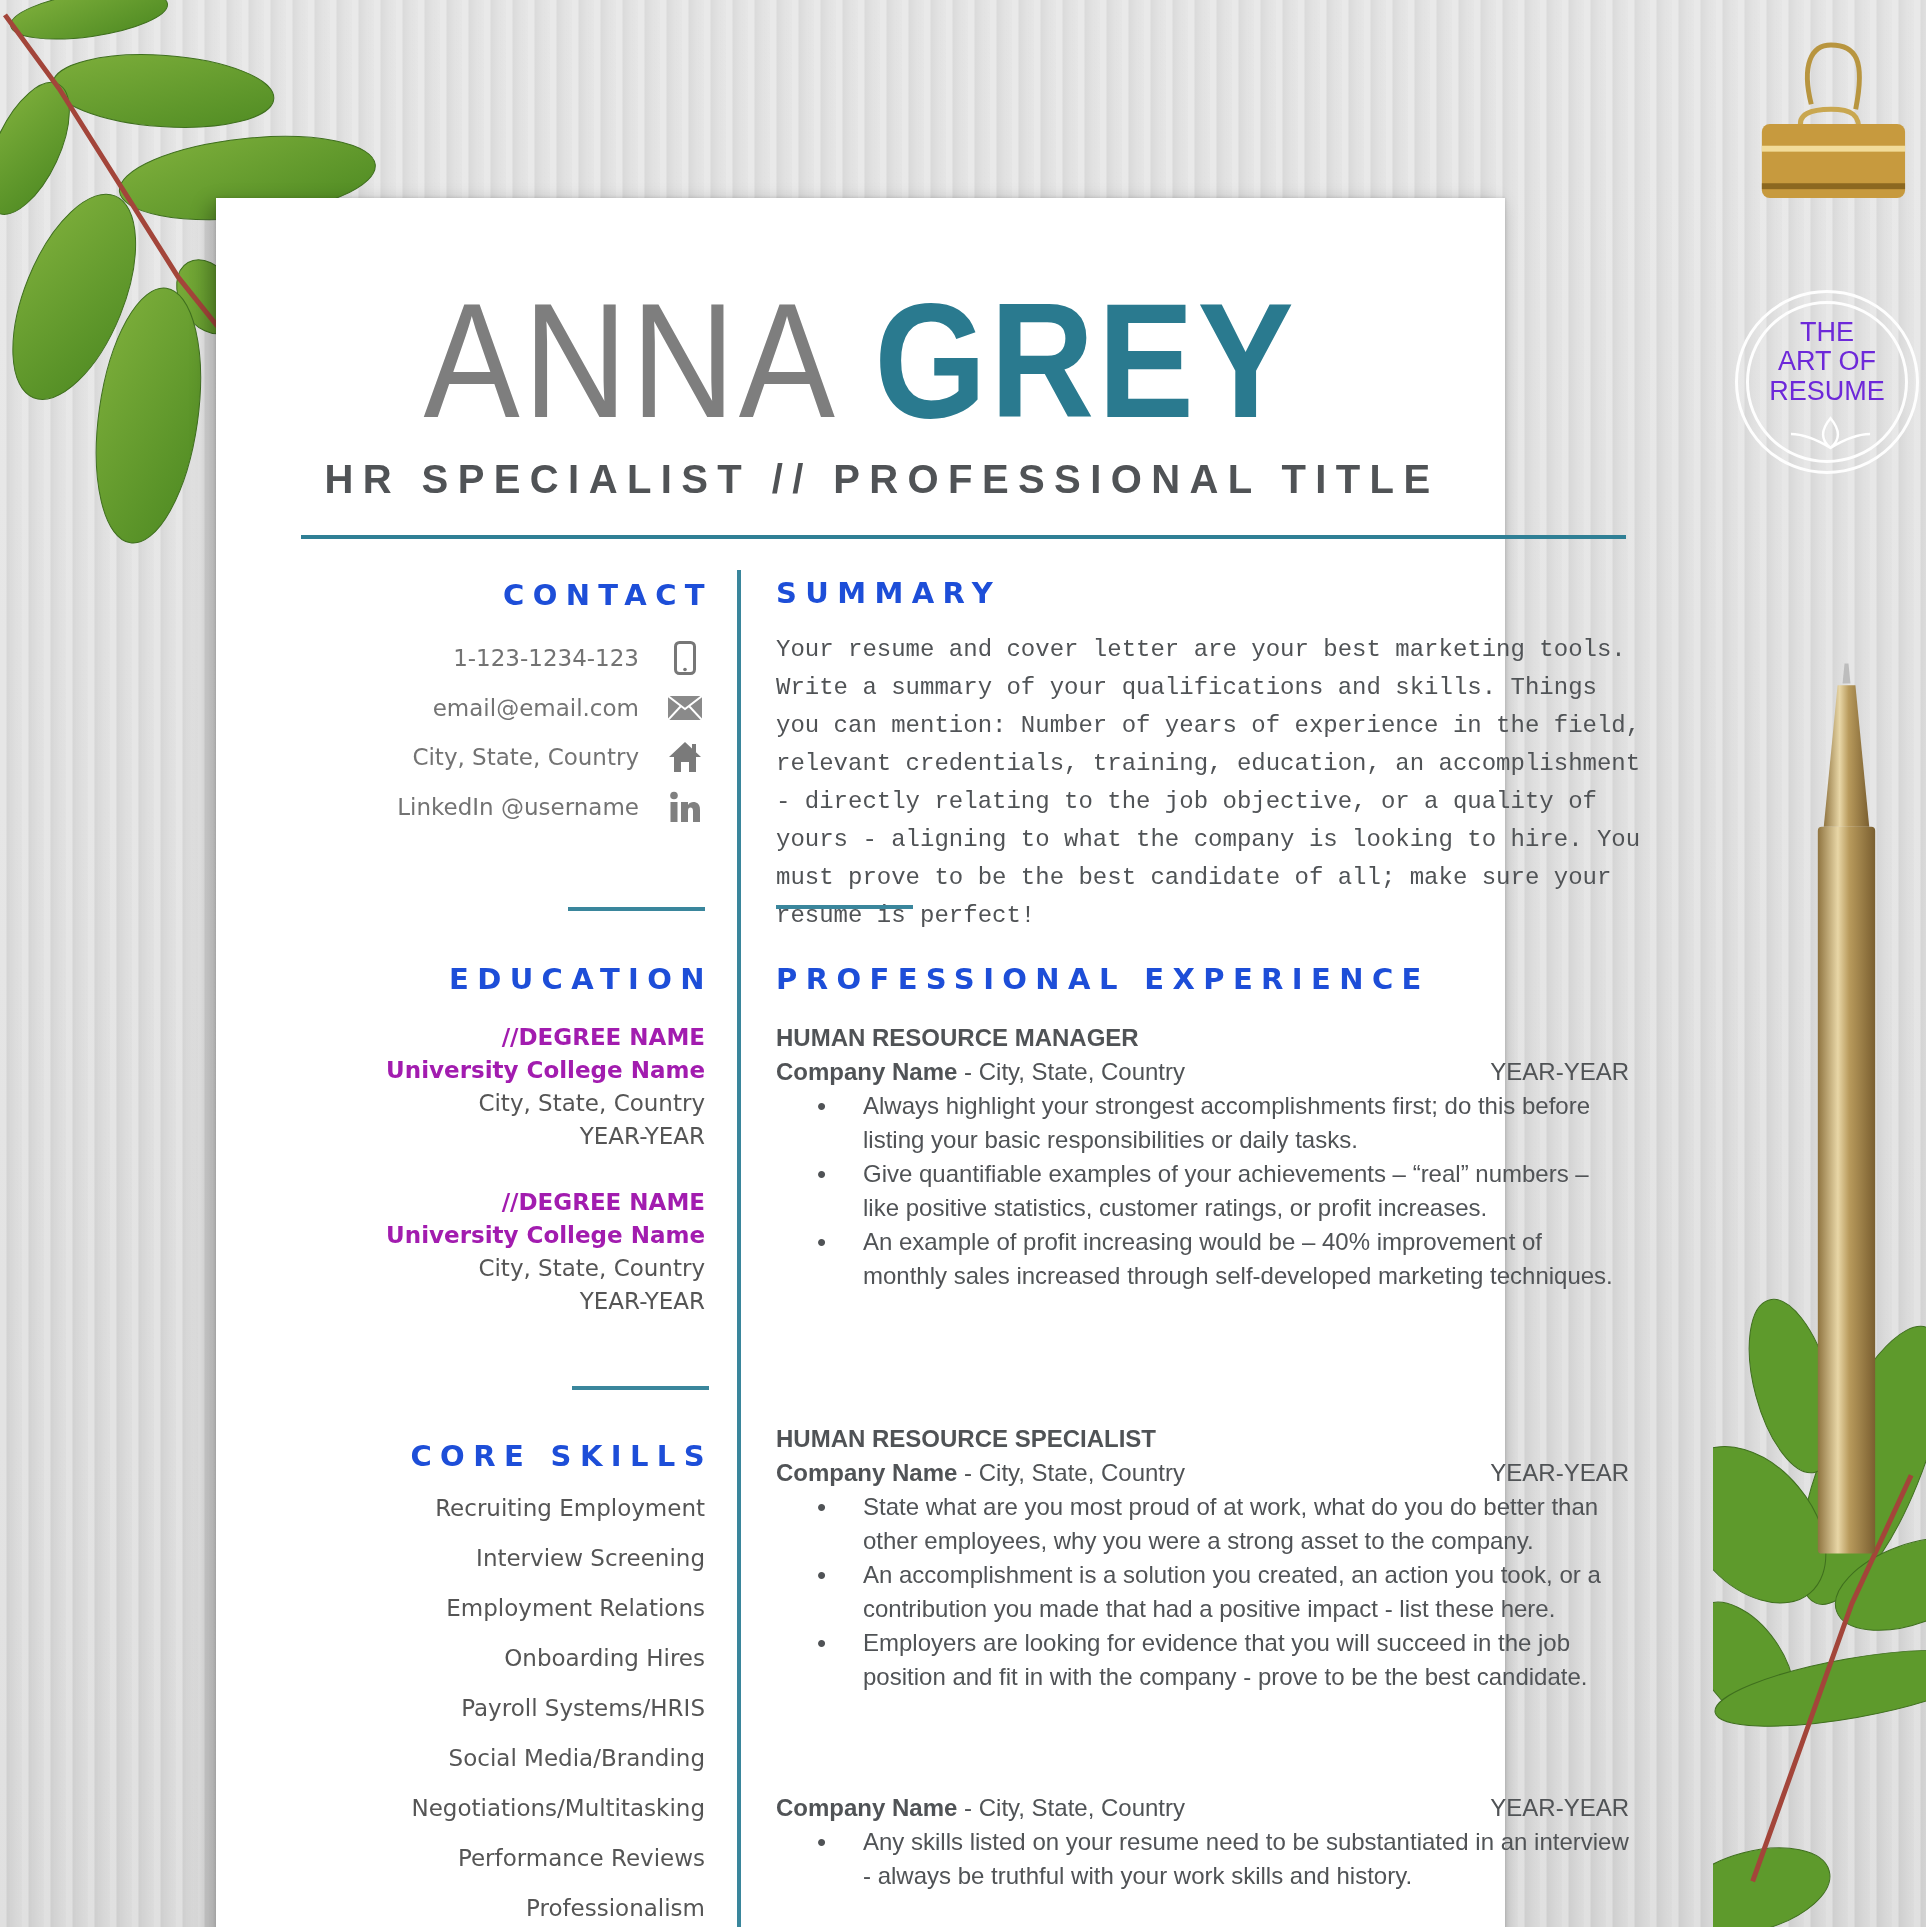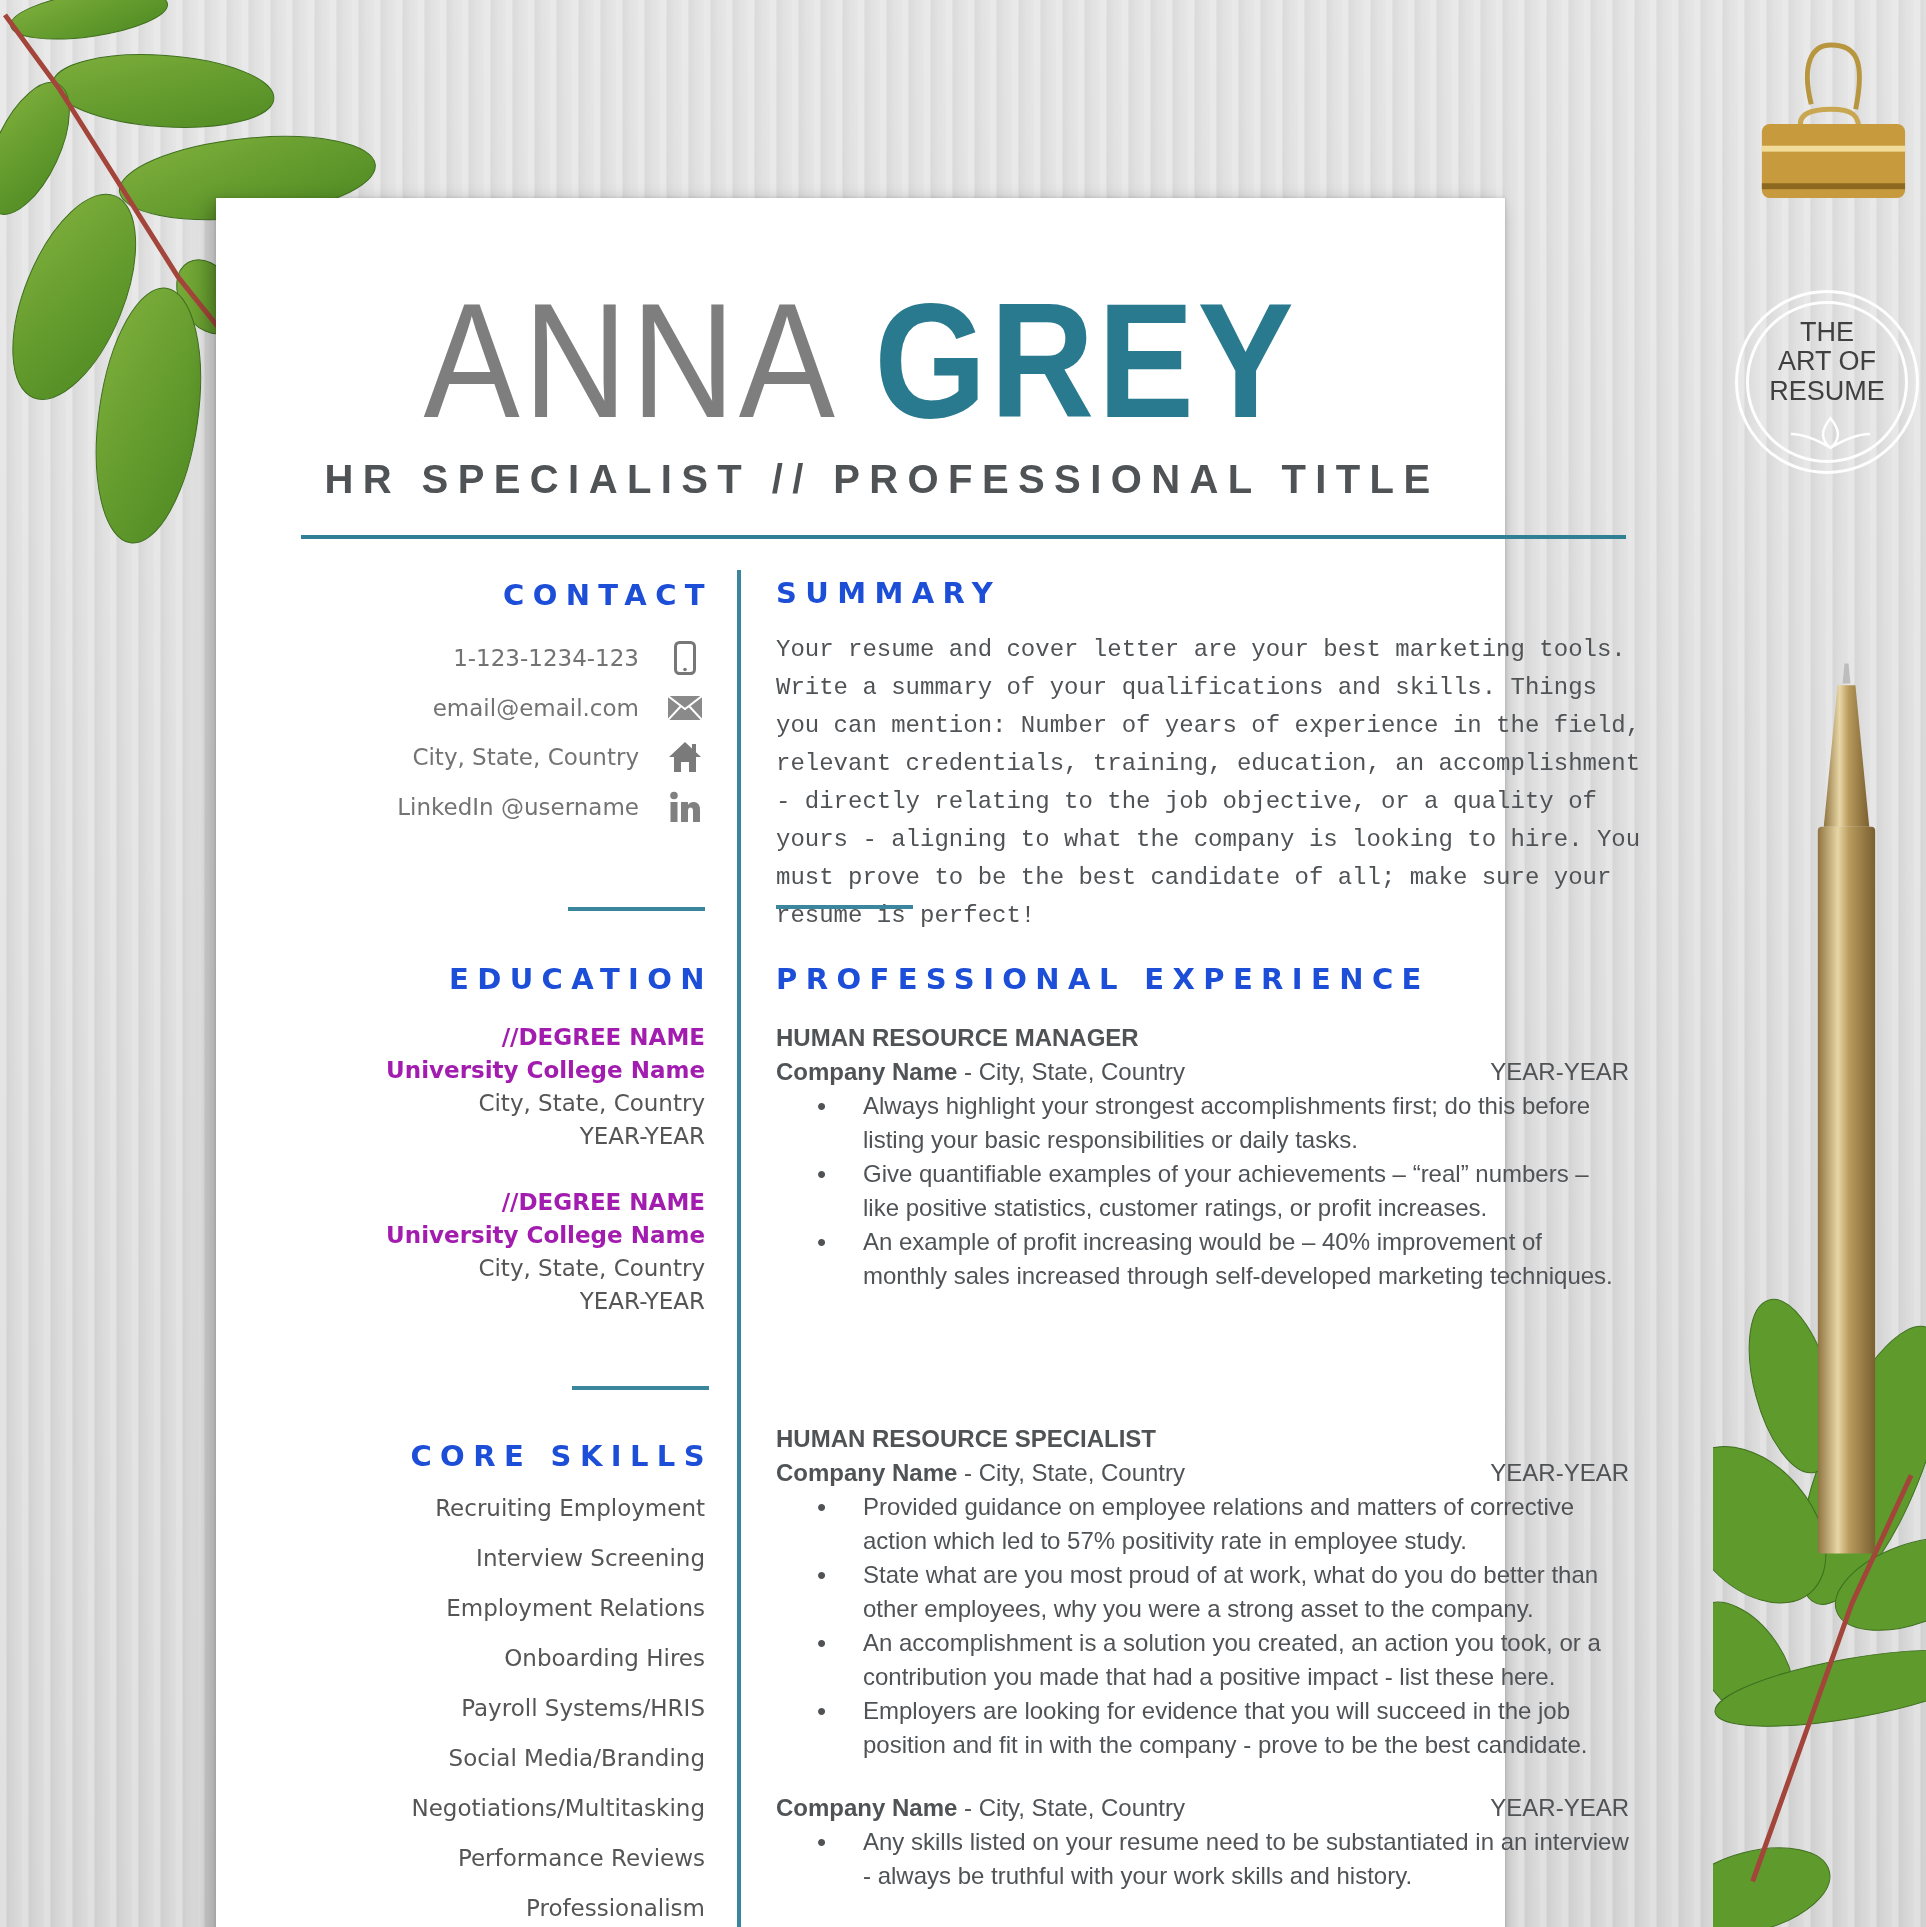--- a/index.html
+++ b/index.html
@@ -67,21 +67,21 @@
   .job .jt { font-weight:bold; line-height:34px; }
   .job .co { line-height:34px; display:flex; justify-content:space-between; }
   .job .co b { font-weight:bold; }
   .job ul { margin:0; padding:0 0 0 87px; list-style:none; }
   .job li { position:relative; line-height:34px; }
   .job li::before { content:"\2022"; position:absolute; left:-46px; top:0; font-size:26px; }
 
   .logo { position:absolute; left:1735px; top:290px; width:184px; height:184px; border-radius:50%;
     border:3px solid rgba(255,255,255,0.95); box-sizing:border-box; }
   .logo .inner { position:absolute; inset:8px; border-radius:50%; border:3px solid rgba(255,255,255,0.95); }
-  .logo .lt { position:absolute; left:0; right:0; text-align:center; color:#404040; font-family:"Liberation Sans", sans-serif; font-size:27px; line-height:30px; }
+  .logo .lt { position:absolute; left:0; right:0; text-align:center; color:#6d28d9; font-family:"Liberation Sans", sans-serif; font-size:27px; line-height:30px; }
 </style>
 </head>
 <body>
 
 <svg class="deco" style="left:0;top:0" width="376" height="554" viewBox="0 0 380 560">
   <defs>
     <linearGradient id="lg1" x1="0" y1="0" x2="1" y2="1">
       <stop offset="0" stop-color="#7fb03c"></stop>
         <stop offset="1" stop-color="#4e8a22"></stop>
     </linearGradient>
@@ -251,21 +251,20 @@
       </ul>
     </div>
 
     <div class="job" style="top:848px">
       <div class="jt">HUMAN RESOURCE SPECIALIST</div>
       <div class="co">
         <span><b>Company Name</b><span> - City, State, Country</span></span>
         <span>YEAR-YEAR</span>
       </div>
       <ul>
-        <li>Provided guidance on employee relations and matters of corrective action which led to 57% positivity rate in employee study.</li>
         <li>State what are you most proud of at work, what do you do better than other employees, why you were a strong asset to the company.</li>
         <li>An accomplishment is a solution you created, an action you took, or a contribution you made that had a positive impact - list these here.</li>
         <li>Employers are looking for evidence that you will succeed in the job position and fit in with the company - prove to be the best candidate.</li>
       </ul>
     </div>
 
     <div class="job" style="top:1217px">
       <div class="co">
         <span><b>Company Name</b><span> - City, State, Country</span></span>
         <span>YEAR-YEAR</span>

